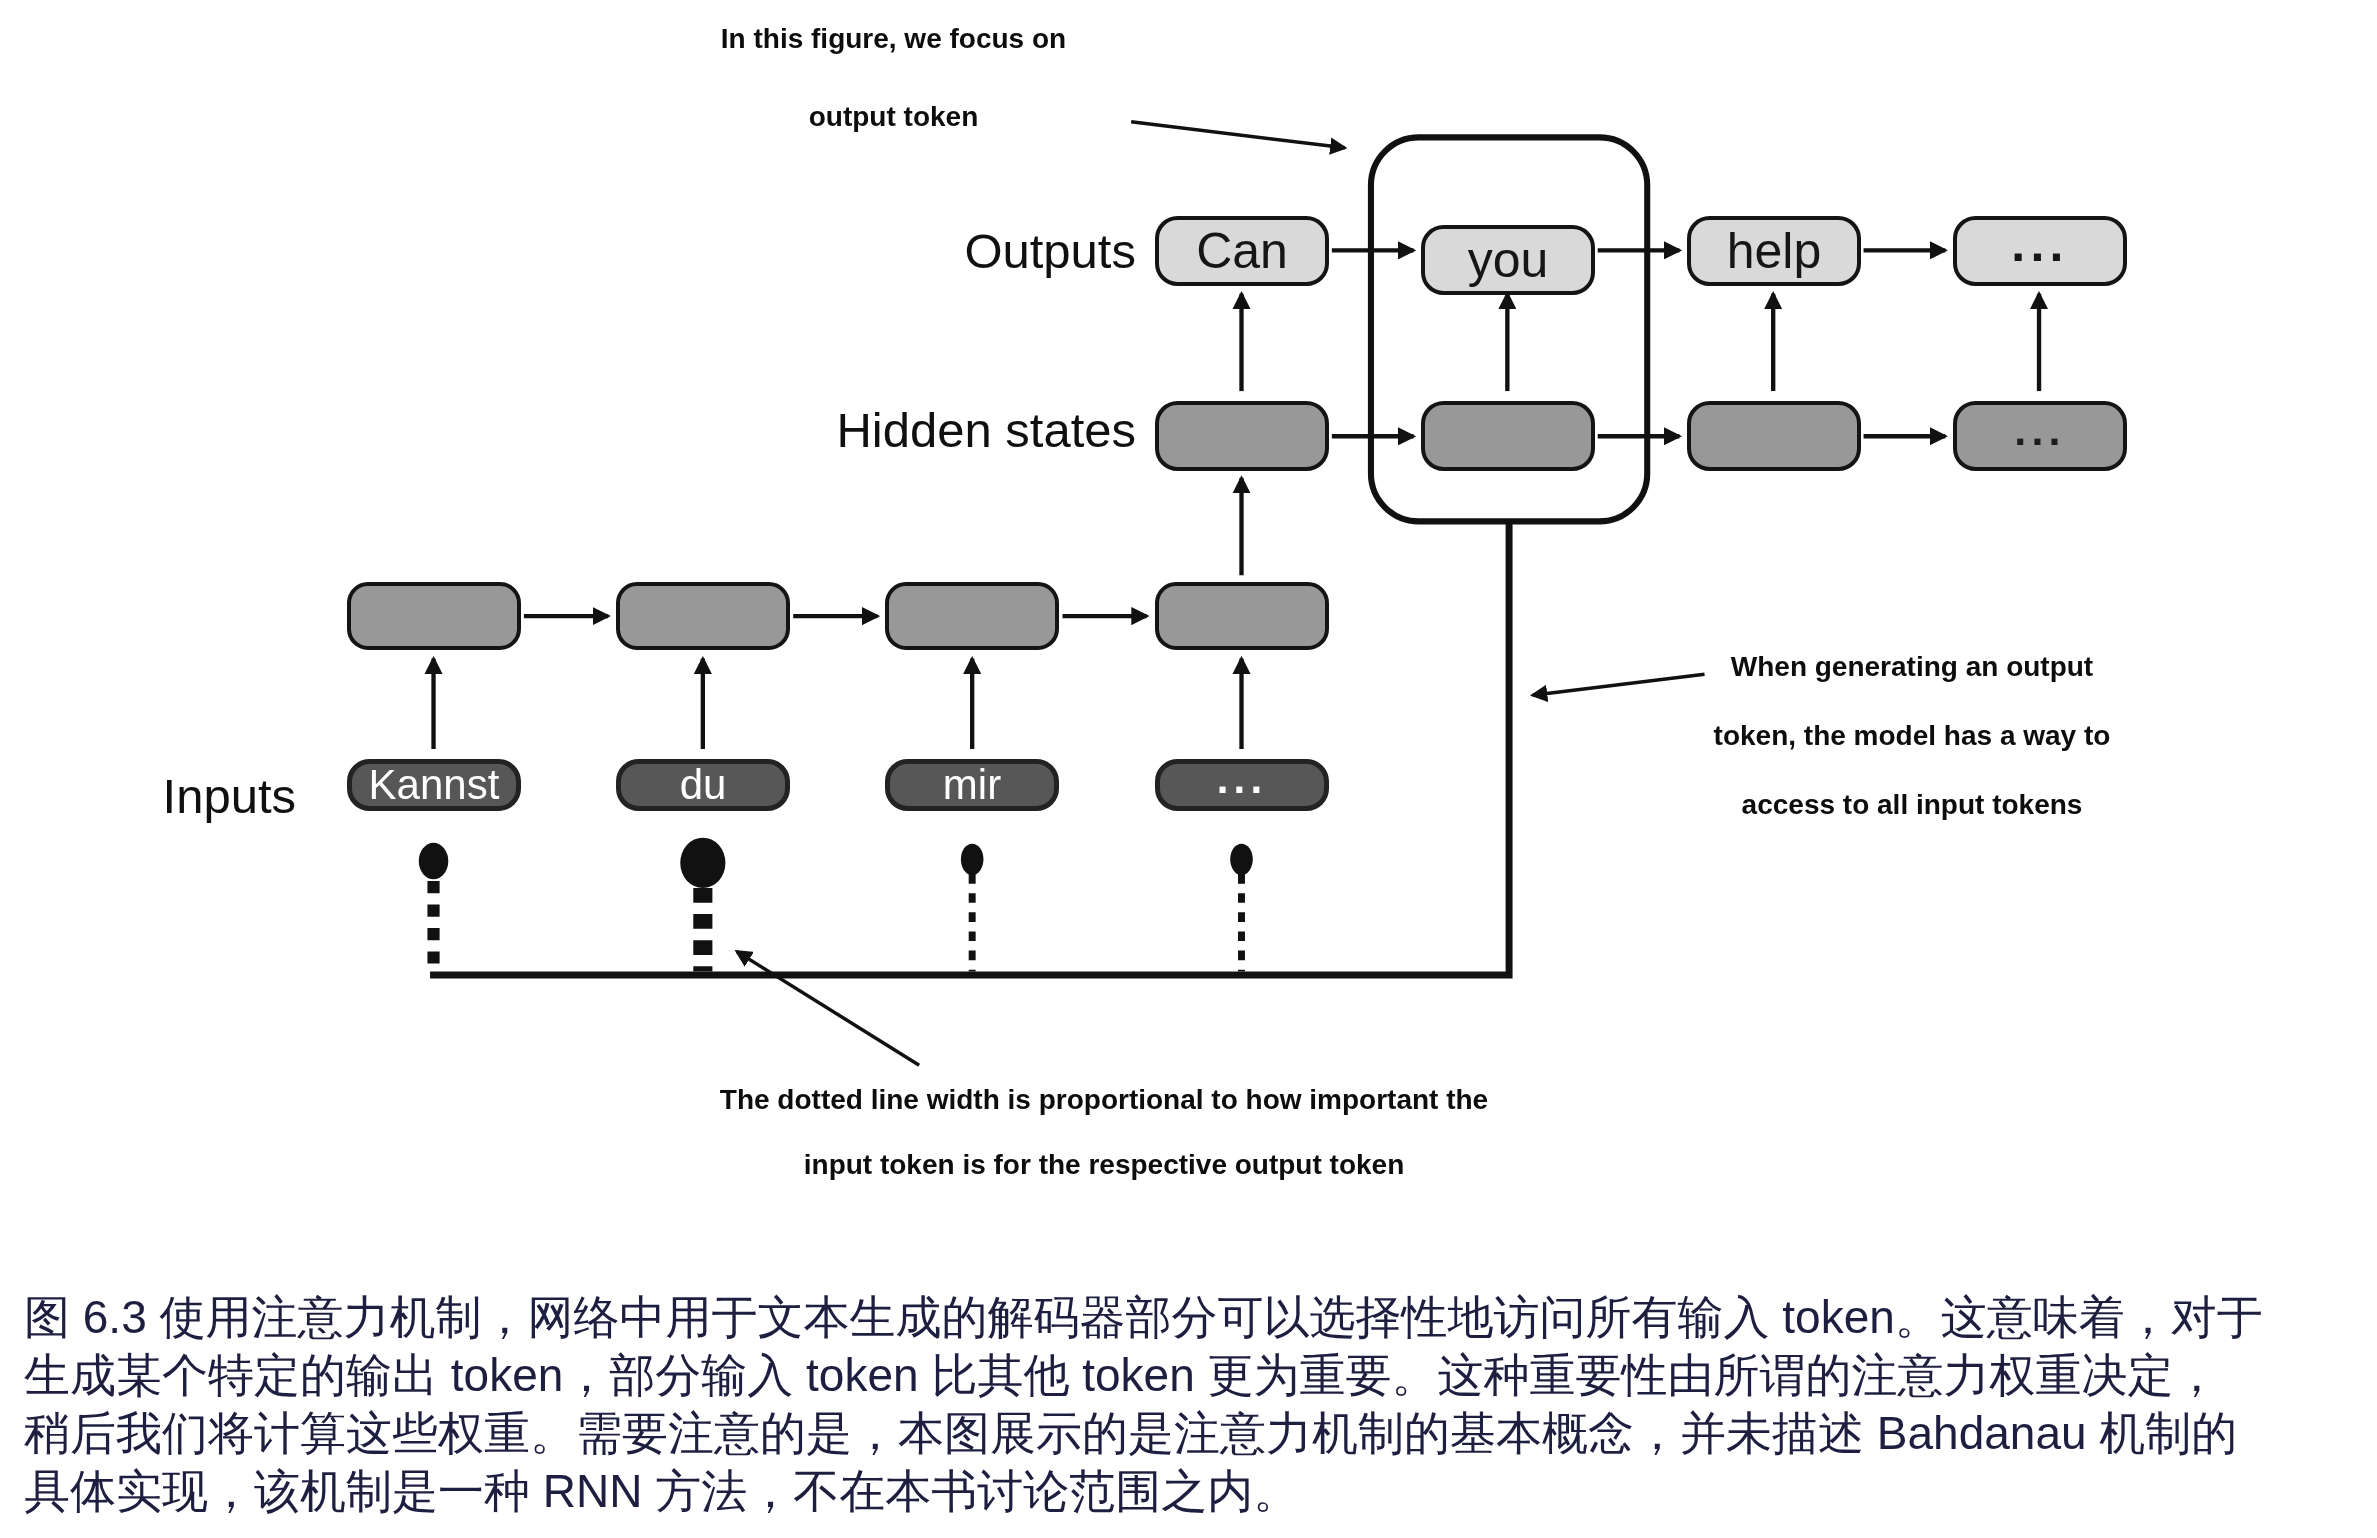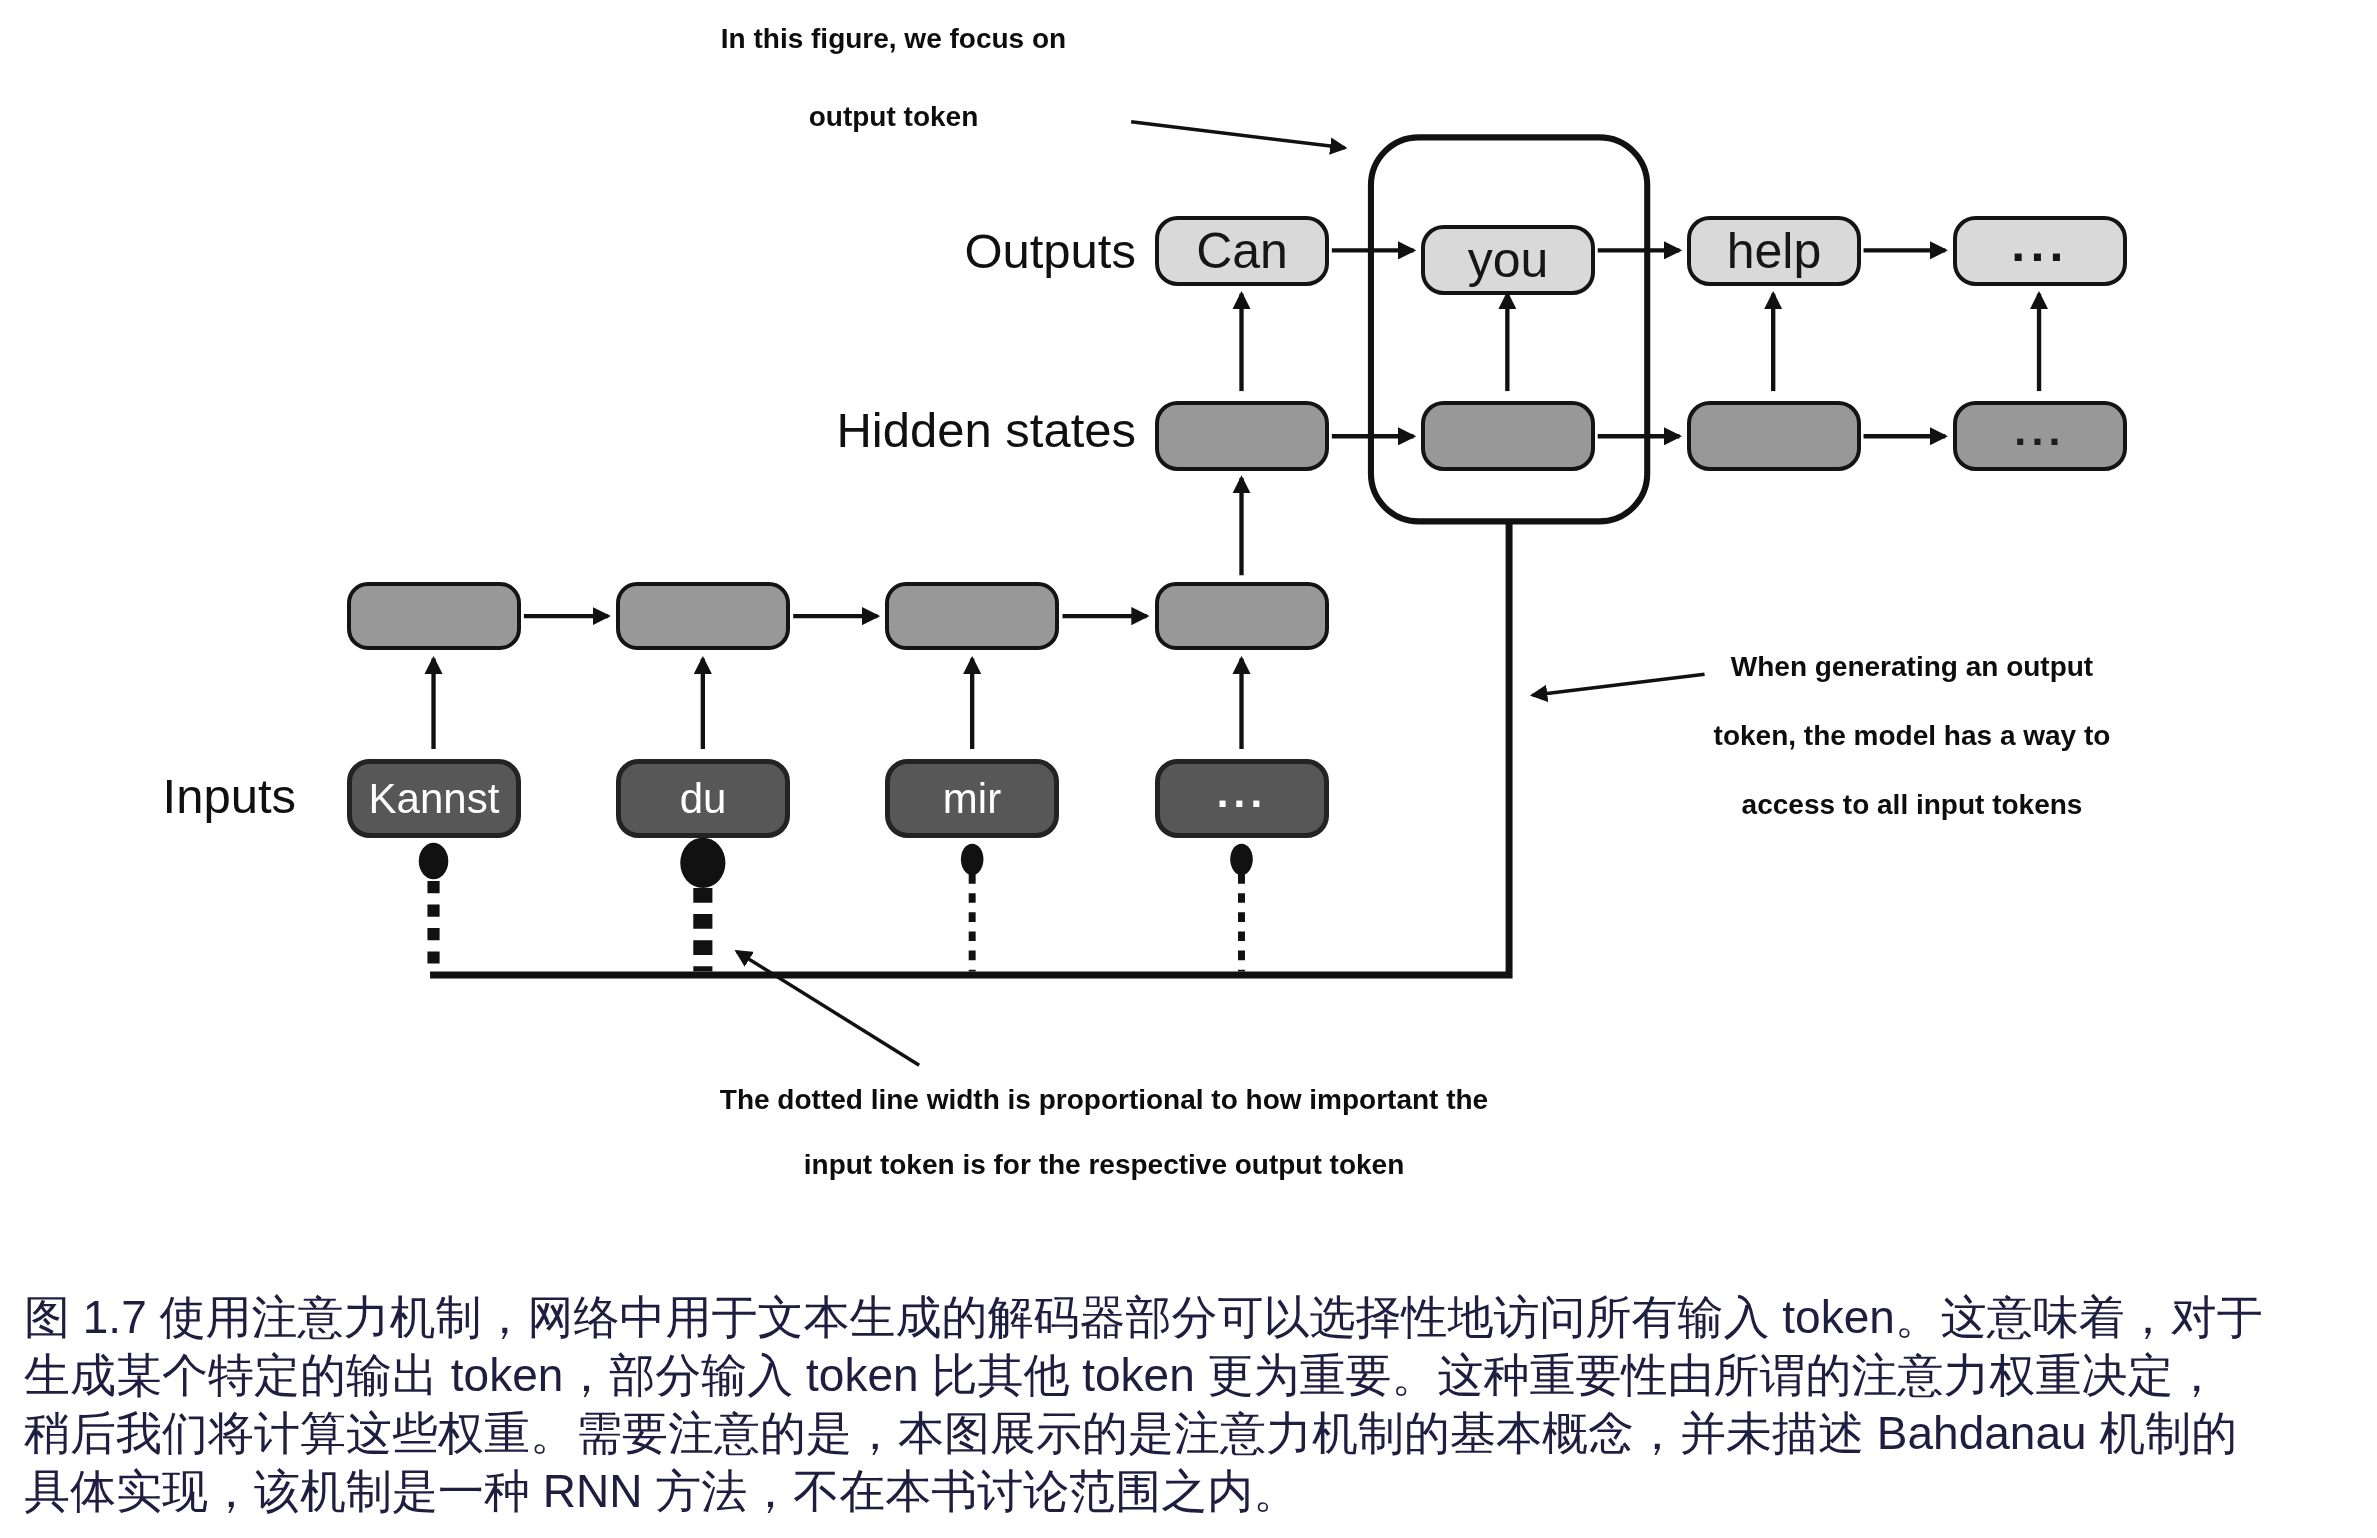--- a/index.html
+++ b/index.html
@@ -10,21 +10,21 @@
   }
   .stage{position:absolute;left:0;top:0;width:2377px;height:1538px;}
   .box{
     position:absolute;box-sizing:border-box;
     display:flex;align-items:center;justify-content:center;
     white-space:nowrap;
   }
   .obox{width:174px;height:70px;background:#d9d9d9;border:4.3px solid #141414;border-radius:22.6px;font-size:50px;color:#161616;}
   .hbox{width:174px;height:70px;background:#989898;border:4.3px solid #141414;border-radius:22.6px;font-size:43px;color:#1c1c1c;}
   .ebox{width:174px;height:68px;background:#989898;border:4.3px solid #141414;border-radius:21px;}
-  .ibox{width:174px;height:79px;background:#575757;border:5.2px solid #232323;border-radius:22.6px;font-size:42px;color:#ffffff;}
+  .ibox{width:174px;height:52px;background:#575757;border:5.2px solid #232323;border-radius:22.6px;font-size:42px;color:#ffffff;}
   .ellip{font-weight:700;letter-spacing:5.2px;transform:translateY(-12%);}
   .rowlabel{position:absolute;font-size:49px;color:#101010;text-align:right;line-height:47px;}
   .note{position:absolute;font-weight:700;color:#0d0d0d;text-align:center;font-size:28px;}
   .note-top{left:546px;top:0px;width:695px;line-height:78px;}
   .note-right{left:1582px;top:632px;width:660px;line-height:69px;}
   .note-bottom{left:539px;top:1067px;width:1130px;line-height:65px;}
   .caption{position:absolute;left:24px;top:1288px;width:2337px;color:#1e1e40;font-size:46px;line-height:58px;}
   .caption div{white-space:nowrap;}
   svg.overlay{position:absolute;left:0;top:0;width:2377px;height:1538px;pointer-events:none;}
   .arr{stroke:#111111;stroke-width:5;fill:none;}
@@ -142,20 +142,20 @@
     <div>token, the model has a way to</div>
     <div>access to all input tokens</div>
   </div>
 
   <div class="note note-bottom">
     <div>The dotted line width is proportional to how important the</div>
     <div>input token is for the respective output token</div>
   </div>
 
   <div class="caption">
-    <div>图 1.7 使用注意力机制，网络中用于文本生成的解码器部分可以选择性地访问所有输入 token。这意味着，对于</div>
+    <div>图 6.3 使用注意力机制，网络中用于文本生成的解码器部分可以选择性地访问所有输入 token。这意味着，对于</div>
     <div>生成某个特定的输出 token，部分输入 token 比其他 token 更为重要。这种重要性由所谓的注意力权重决定，</div>
     <div>稍后我们将计算这些权重。需要注意的是，本图展示的是注意力机制的基本概念，并未描述 Bahdanau 机制的</div>
     <div>具体实现，该机制是一种 RNN 方法，不在本书讨论范围之内。</div>
   </div>
 
 </div>
 
 
 </body></html>

